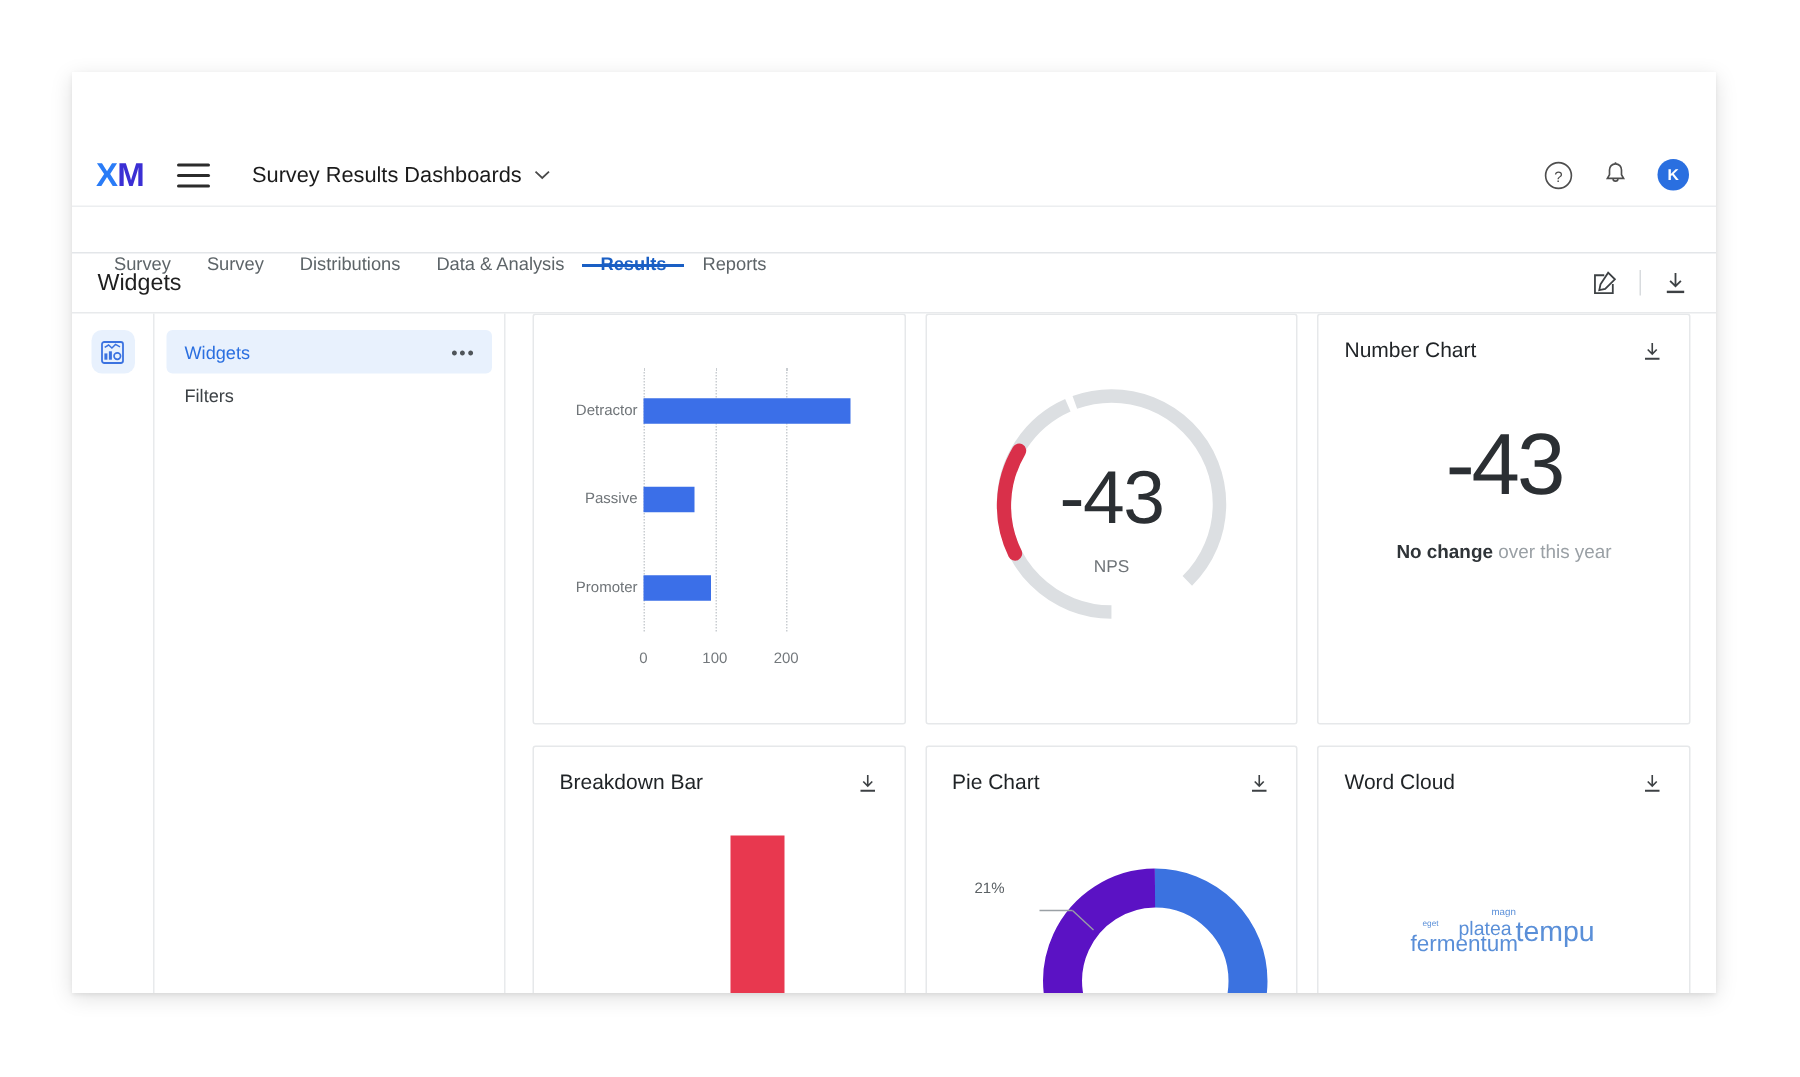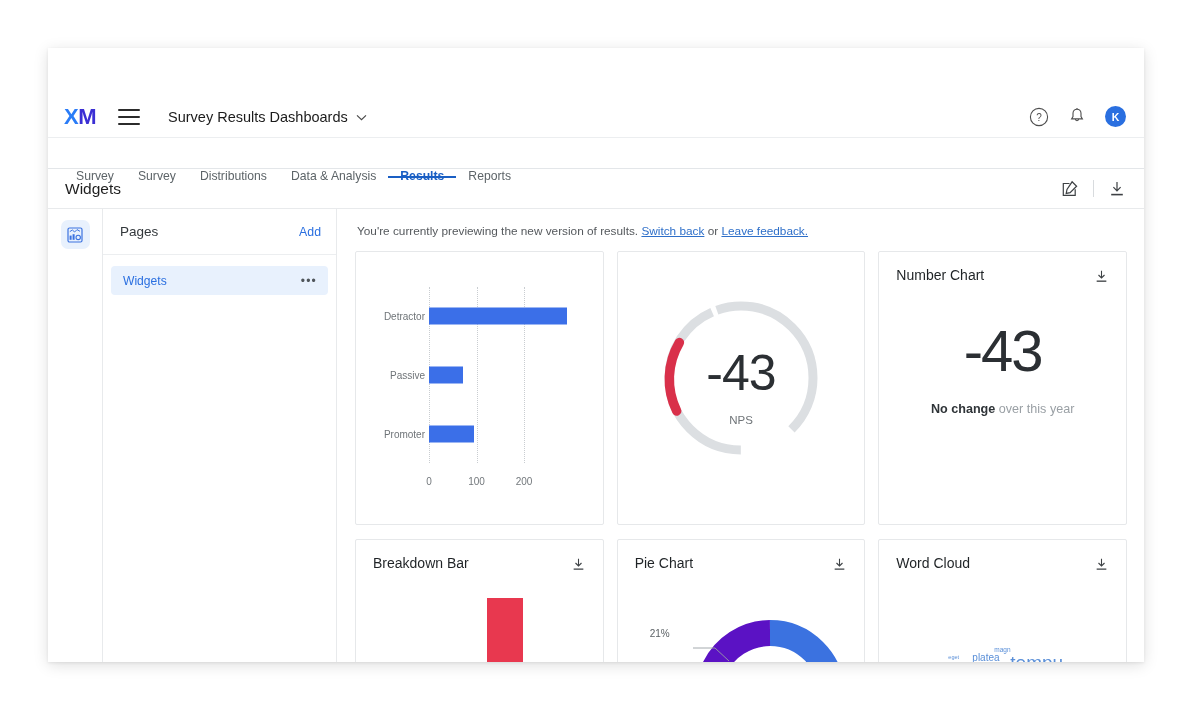--- a/index.html
+++ b/index.html
@@ -305,43 +305,35 @@
         </svg>
       </div>
       <div class="rail-expand">
         <svg width="11" height="14" viewBox="0 0 11 14">
             <path d="M3 2 L8 7 L3 12" fill="none" stroke="#6b7074" stroke-width="1.4"></path>
           </svg>
       </div>
     </div>
 
     <div class="pagespanel">
-      <div class="pages-head">
-        <span class="pages-label">Pages</span>
-        <span class="pages-head-spacer"></span>
-        <span class="pages-add">Add</span>
-      </div>
       <div class="pages-list">
         <div class="page-item selected">
           <span>Widgets</span>
           <span class="spacer"></span>
           <span class="dots">•••</span>
         </div>
+        <div class="page-item">
+          <span>Filters</span>
+        </div>
       </div>
     </div>
 
     <div class="content">
 
 
-      <div class="preview-banner">
-        <span>You're currently previewing the new version of results.</span>
-        <a href="#">Switch back</a>
-        <span>or</span>
-        <a href="#">Leave feedback.</a>
-      </div>
 
       <div class="grid">
 
         <div class="card">
           <div class="barchart">
             <div class="bc-plot" id="bcplot">
               <div class="bc-grid" id="bcgrid">
                   <div class="bc-gl" style="left: 0%;"></div>
                   <div class="bc-gl" style="left: 33.3333%;"></div>
                   <div class="bc-gl" style="left: 66.6667%;"></div>
@@ -435,21 +427,21 @@
             <span class="dl-ic">
               <svg width="15" height="15" viewBox="0 0 18 18">
                   <path d="M9 2v8.4M5.4 7.2 9 10.8l3.6-3.6" fill="none" stroke="#3d4144" stroke-width="1.3"></path>
                   <path d="M3.2 14.6h11.6" stroke="#3d4144" stroke-width="1.6"></path>
                 </svg>
             </span>
           </div>
           <div class="wcwrap">
             <span class="wc-word" style="left:44px;top:82px;font-size:15px;">fermentum</span>
             <span class="wc-word" style="left:114px;top:72px;font-size:19px;">tempu</span>
-            <span class="wc-word" style="left:76px;top:72px;font-size:10px;">platea</span>
+            <span class="wc-word" style="left:76px;top:72px;font-size:13px;">platea</span>
             <span class="wc-word" style="left:98px;top:66px;font-size:6.5px;">magn</span>
             <span class="wc-word" style="left:52px;top:74px;font-size:5.5px;">eget</span>
           </div>
         </div>
 
       </div>
     </div>
   </div>
 </div>
 

